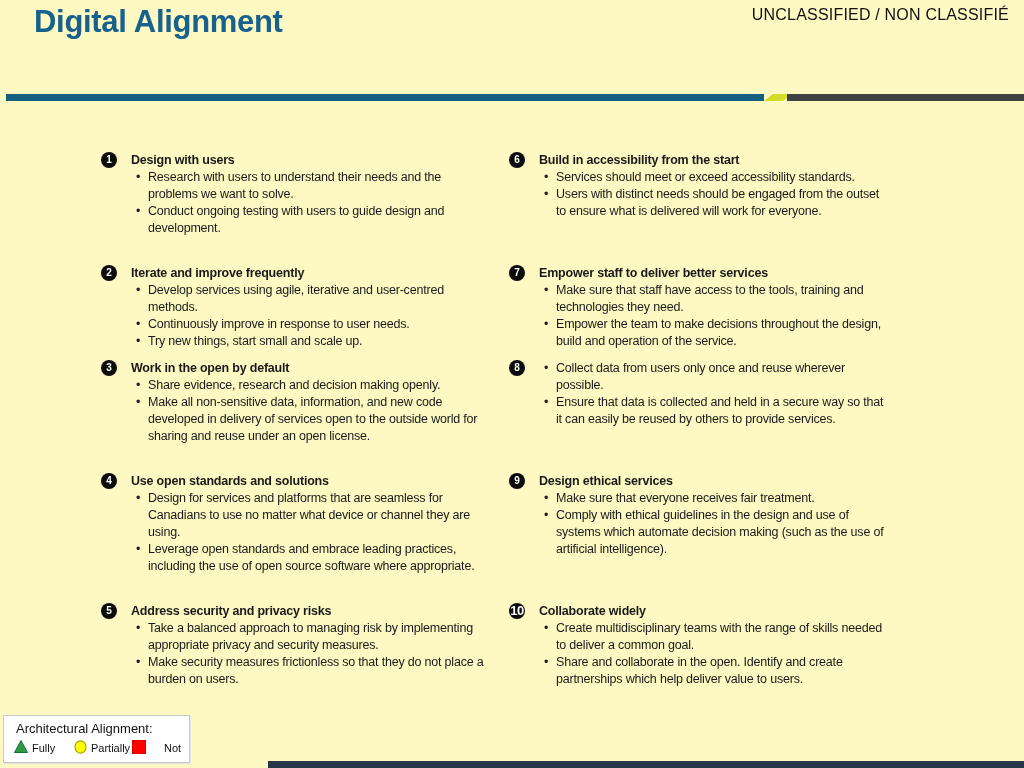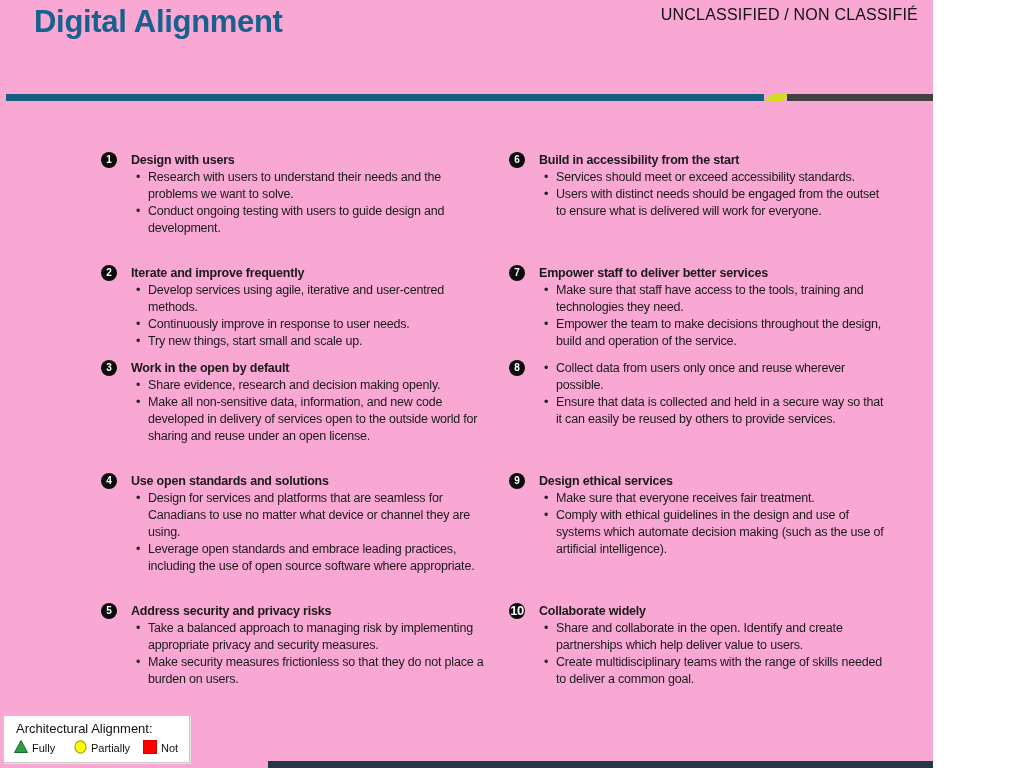--- a/index.html
+++ b/index.html
@@ -1,17 +1,17 @@
 <!DOCTYPE html>
 <html><head>
 <meta charset="utf-8">
 <style>
   html,body{margin:0;padding:0;background:#fff;}
   #slide{
-    position:relative;width:933px;height:768px;background:#f9a8d4;
+    position:relative;width:1024px;height:768px;background:#fef9c3;
     font-family:"Liberation Sans",sans-serif;color:#1a1a1a;overflow:hidden;
   }
   
   .title{
     position:absolute;left:34px;top:4px;
     font-size:31px;font-weight:bold;color:#17618C;letter-spacing:-0.3px;
   }
   .classification{
     position:absolute;right:15px;top:6px;
     font-size:16px;color:#111;letter-spacing:0.2px;
@@ -47,21 +47,21 @@
   .legend{
     position:absolute;left:3px;top:715px;width:185px;height:46px;
     background:#fff;border:1px solid #c9c9c9;box-shadow:1px 1px 0 #e4e4e4;
   }
   .legend-title{position:absolute;left:12px;top:5px;font-size:13px;color:#111;}
   .legend-row{position:absolute;left:10px;top:24px;width:170px;height:16px;font-size:11px;color:#111;}
   .legend-entry{position:absolute;display:flex;align-items:center;}
   .legend-entry .shape{display:inline-block;margin-right:4px;}
   .le-fully{left:0px;}
   .le-partially{left:60px;}
-  .le-not{left:129px;}
+  .le-not{left:118px;gap:14px;}
   .lbl{white-space:nowrap;}
   
   .bottom-bar{position:absolute;left:268px;right:0;top:761px;height:7px;background:#26374A;}
 </style>
 </head>
 <body>
 
 <div id="slide">
 
   <div class="title">Digital Alignment</div>
@@ -216,25 +216,25 @@
           </div>
       </div>
     </div>
 
     <div class="item pos-5">
       <span class="badge ten">10</span>
       <div class="content">
         <div class="heading">Collaborate widely</div>
         <div class="bullet">
             <span class="dot"></span>
+            <span class="btext">Create multidisciplinary teams with the range of skills needed to deliver a common goal.</span>
+          </div>
+        <div class="bullet">
+            <span class="dot"></span>
             <span class="btext">Share and collaborate in the open. Identify and create partnerships which help deliver value to users.</span>
-          </div>
-        <div class="bullet">
-            <span class="dot"></span>
-            <span class="btext">Create multidisciplinary teams with the range of skills needed to deliver a common goal.</span>
           </div>
       </div>
     </div>
 
   </div>
 
   <div class="legend">
     <div class="legend-title">Architectural Alignment:</div>
     <div class="legend-row">
       <span class="legend-entry le-fully">

